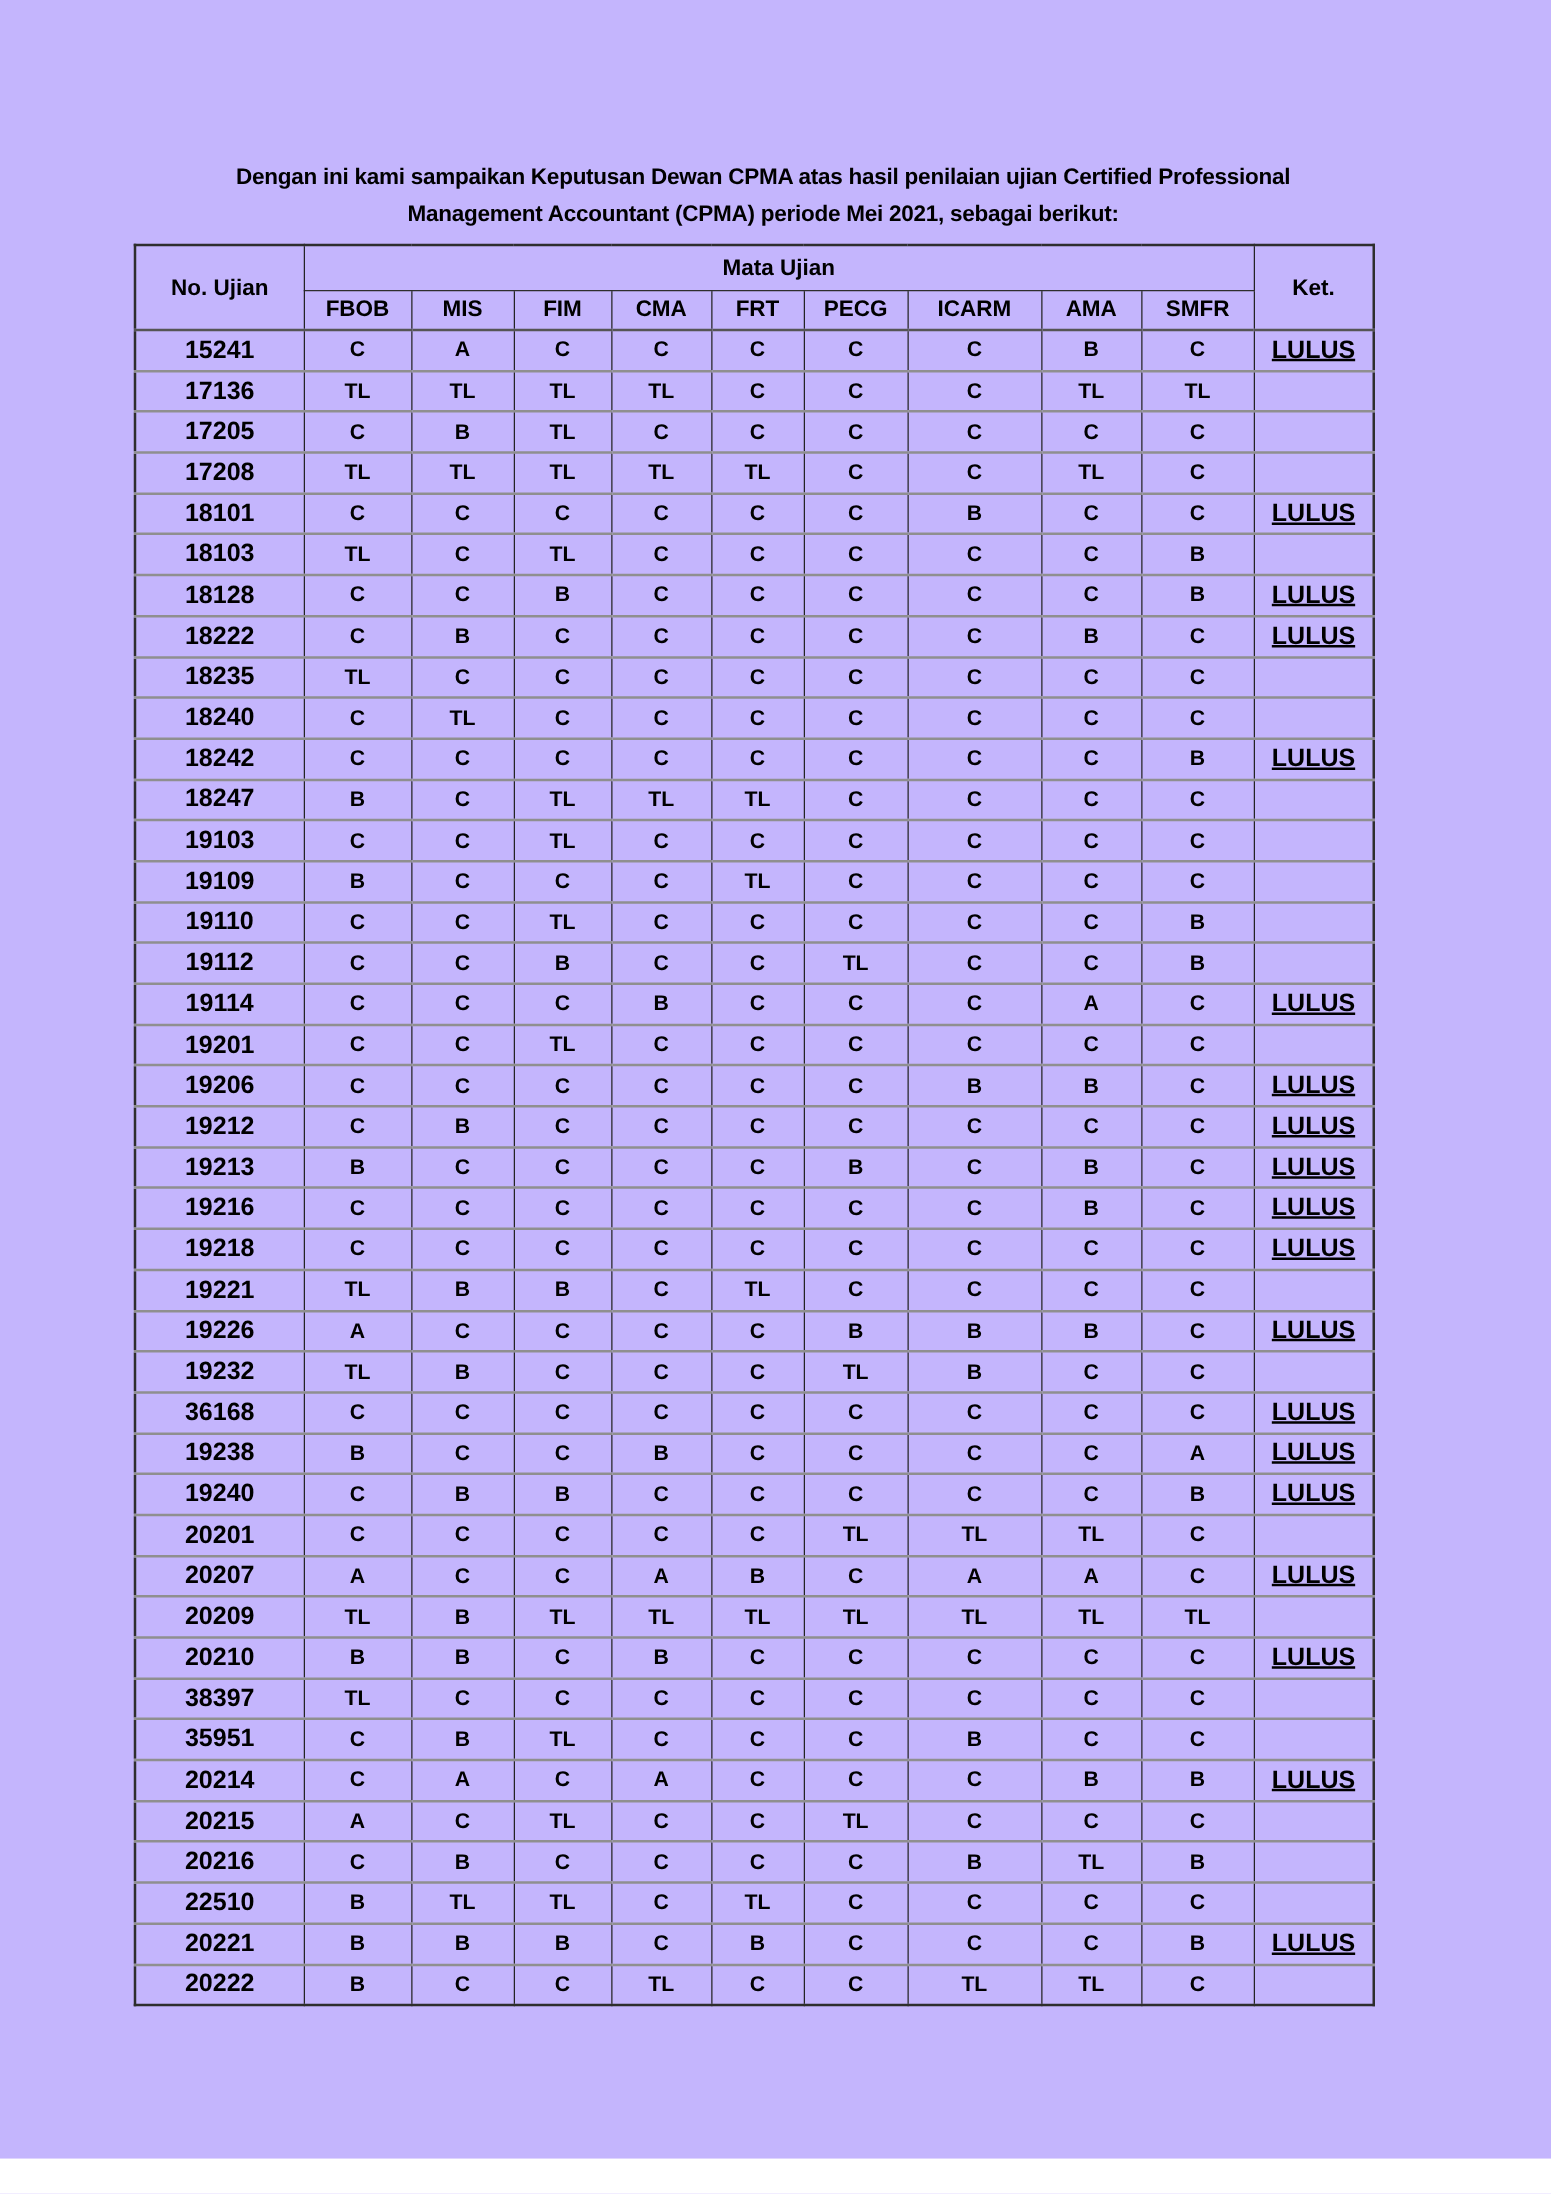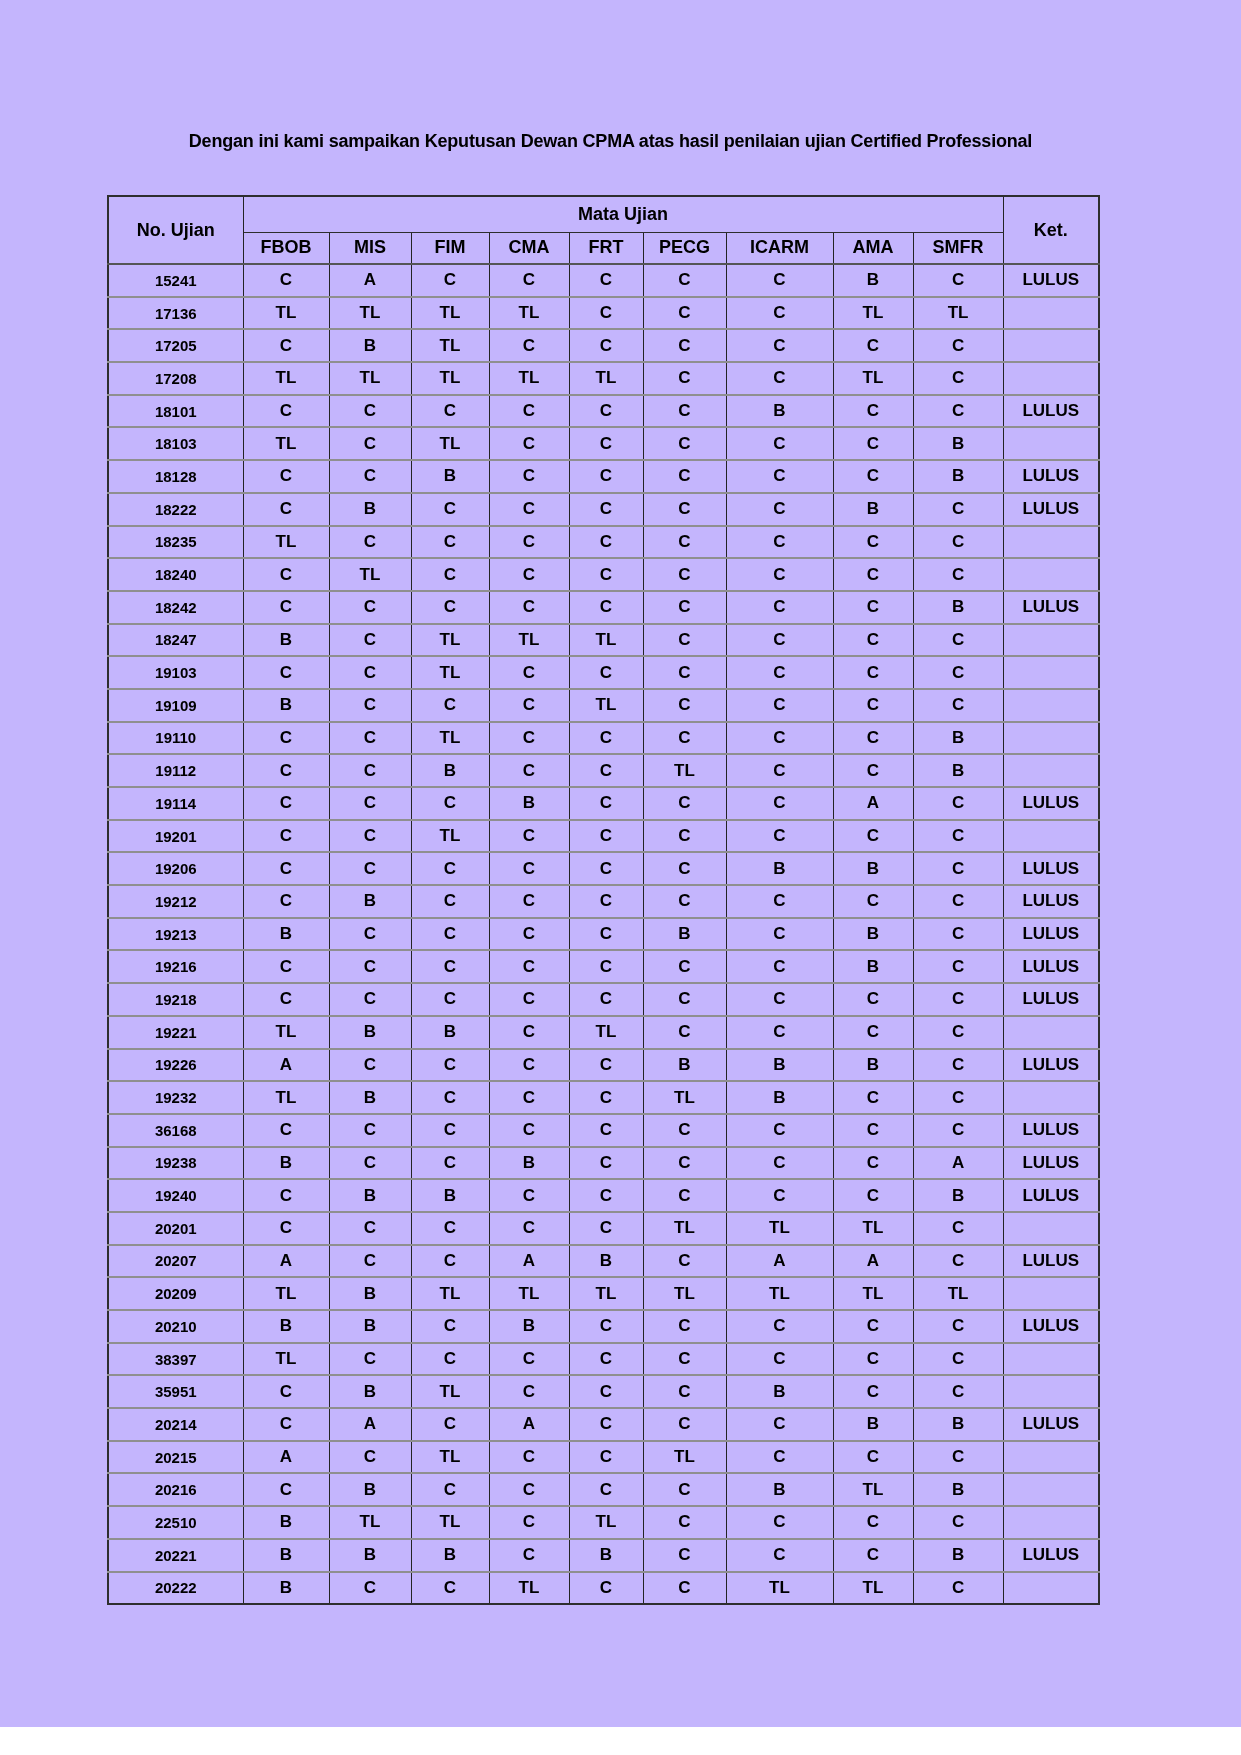--- a/index.html
+++ b/index.html
@@ -56,30 +56,31 @@
   }
   th.col-no, th.col-ket{
     font-size:18px;
     border-bottom:2px solid #555555;
   }
   tbody tr{height:32.7px;}
   tbody td{
     font-size:17px;
     border-top:2px solid #8f8f8f;
   }
-  tbody td.no-cell{font-size:15px;}
-  tbody td.ket-cell{font-size:17px;}
+  tbody td.no-cell{font-size:20px;}
+  tbody td.ket-cell{font-size:20px;text-decoration:underline;}
 </style>
 </head>
 <body>
 
 <div class="page">
 
   <p class="heading">
     <span>Dengan ini kami sampaikan Keputusan Dewan CPMA atas hasil penilaian ujian Certified Professional</span><br>
+    <span>Management Accountant (CPMA) periode Mei 2021, sebagai berikut:</span>
   </p>
 
   <table class="results">
     <colgroup>
       <col style="width:135px">
       <col style="width:86px">
       <col style="width:82px">
       <col style="width:78px">
       <col style="width:80px">
       <col style="width:74px">

